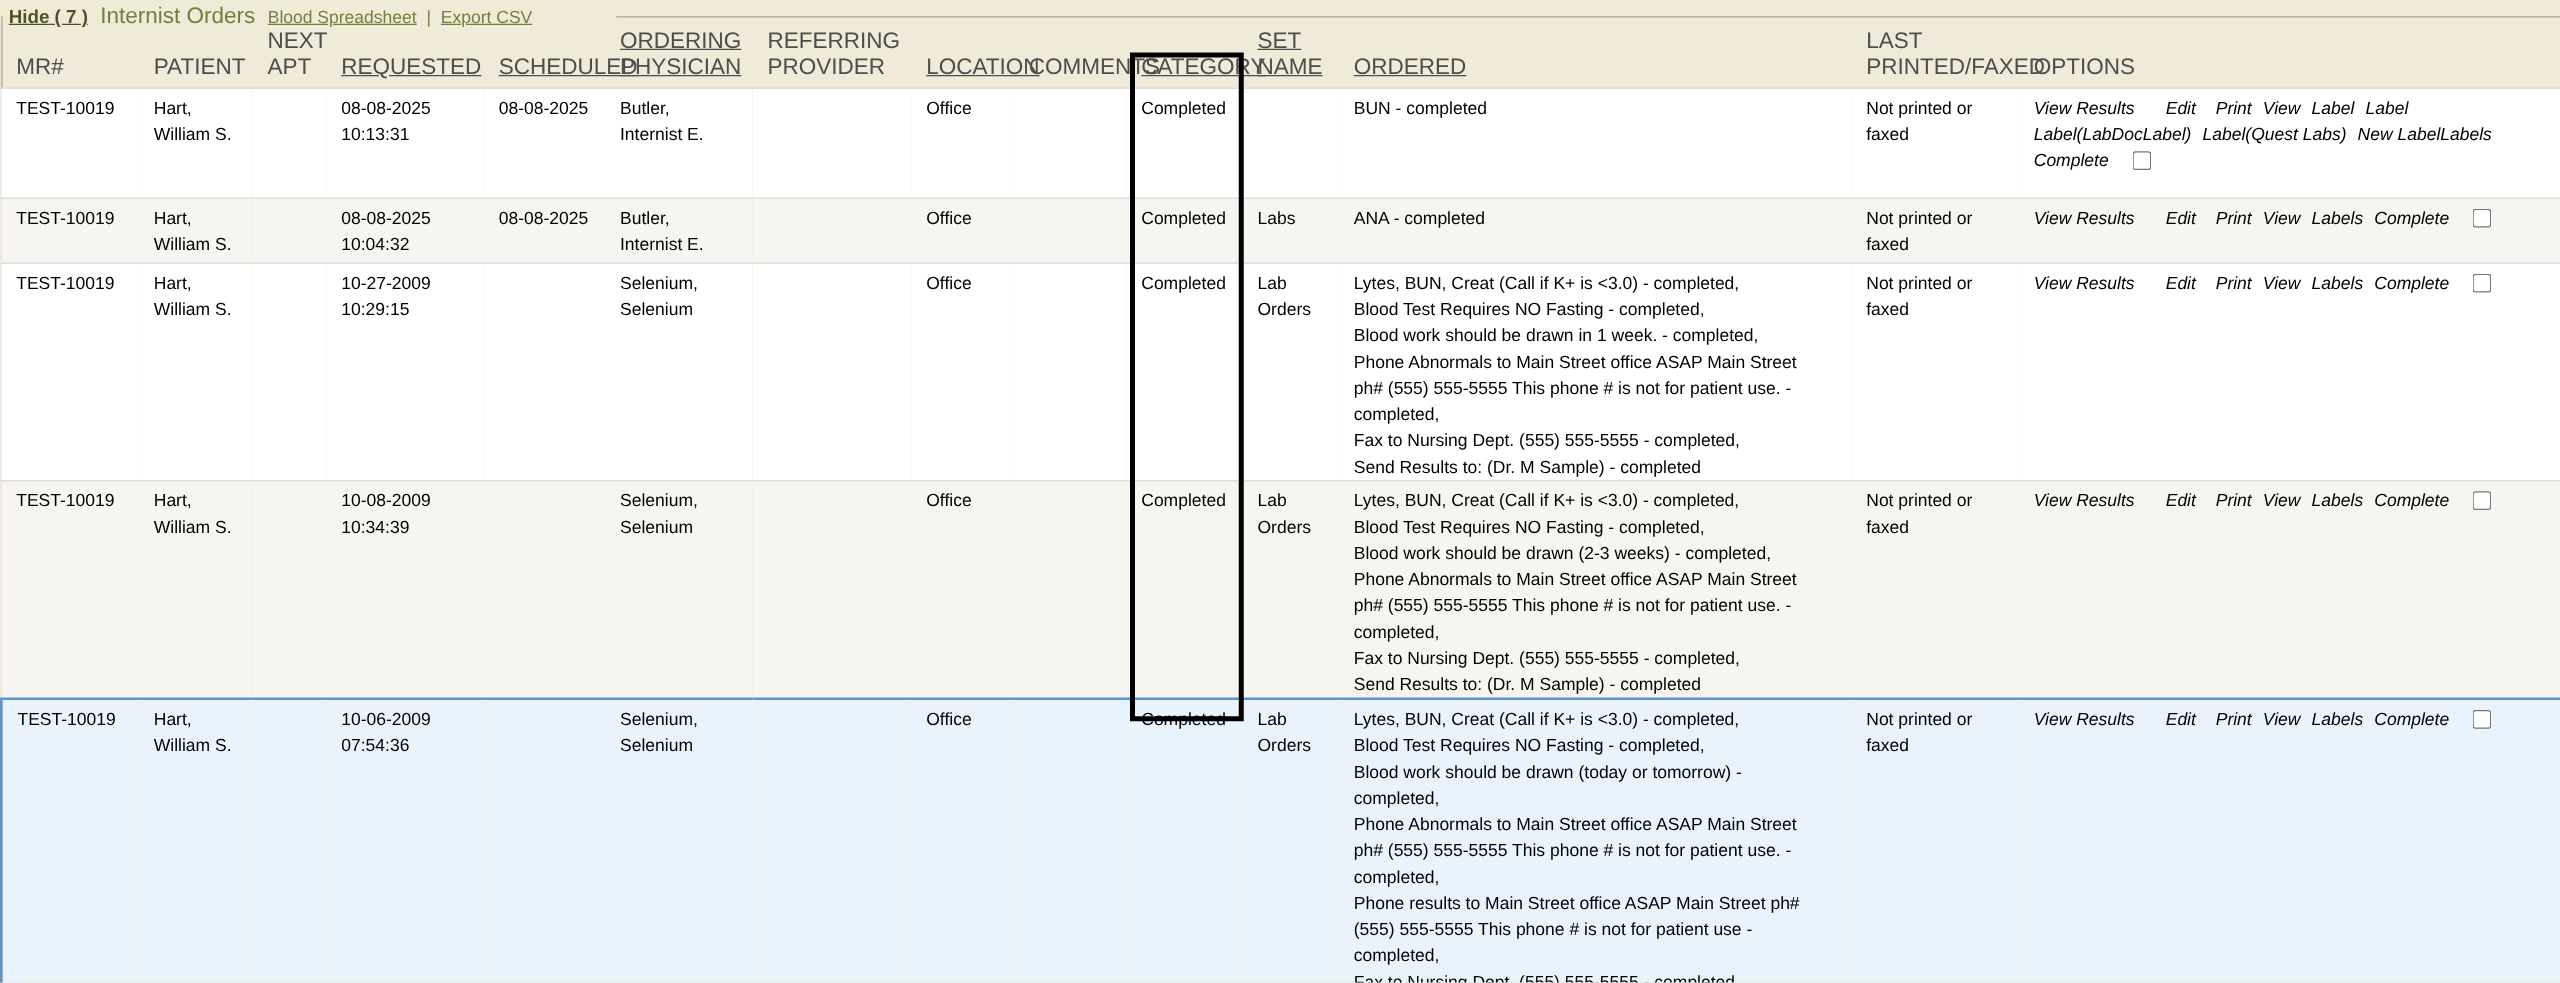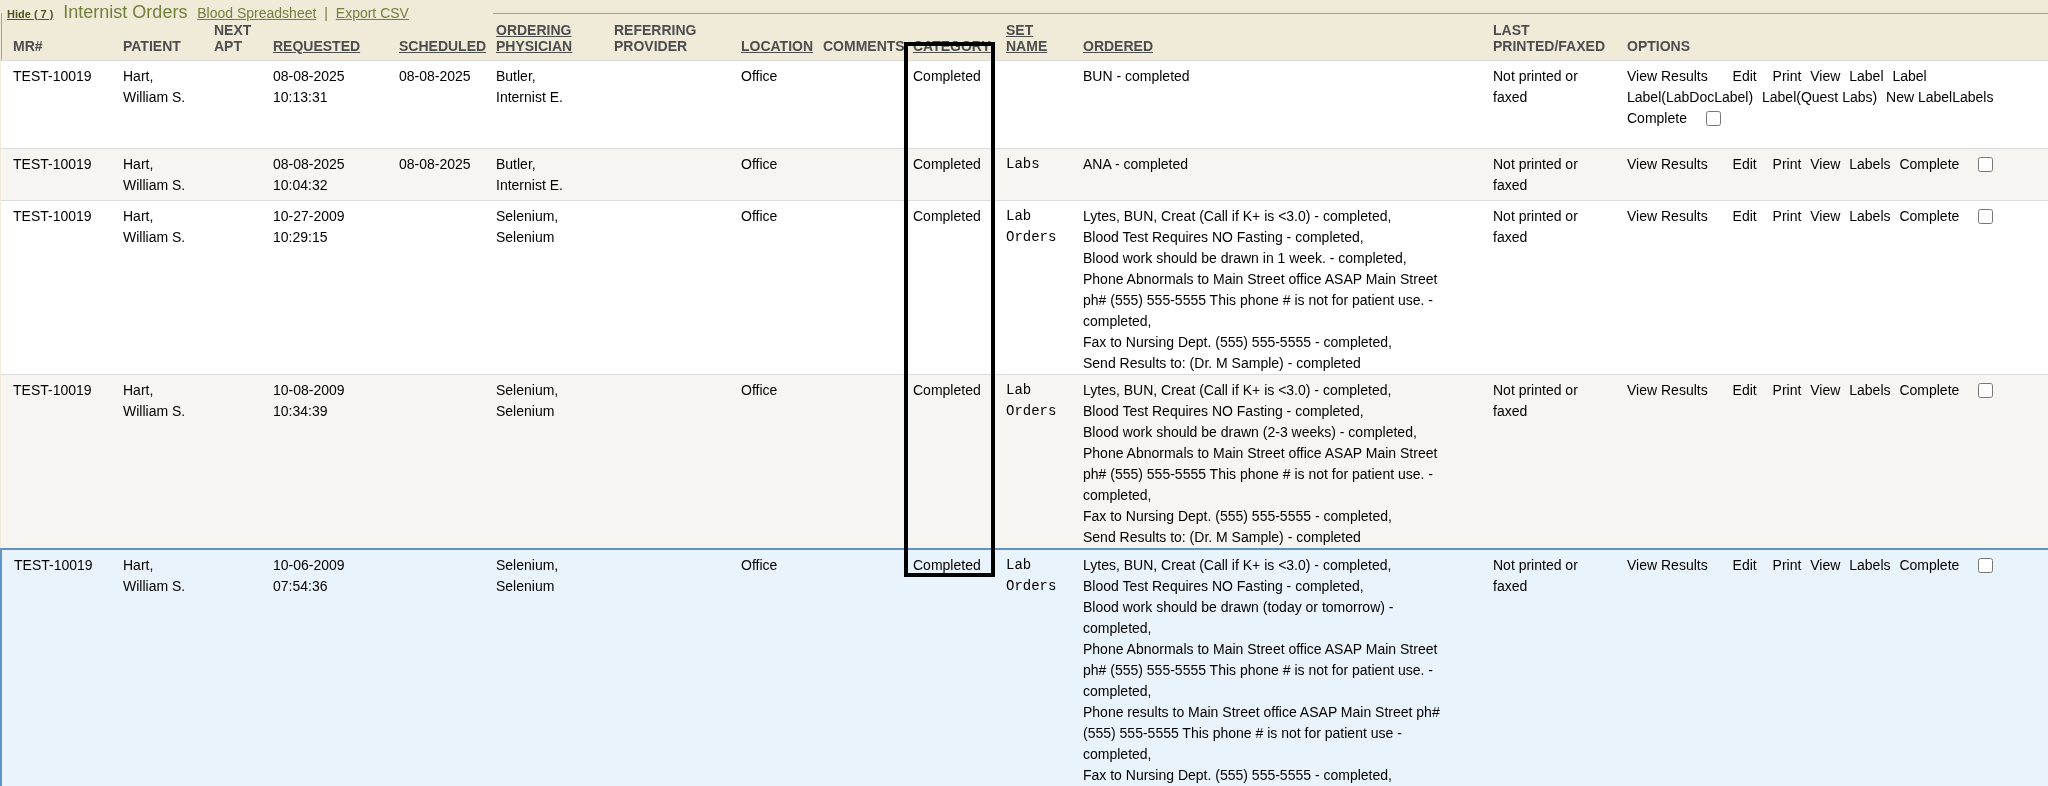--- a/index.html
+++ b/index.html
@@ -8,54 +8,54 @@
     width:2048px; height:786px; position:relative; overflow:hidden;
     background:#f0ead8; color:#000;
     font-family:"Liberation Sans", sans-serif; font-size:14px;
   }
   
   .top-line { position:absolute; top:13px; left:493px; right:0; border-top:1px solid #a6a396; z-index:1; }
   .left-line { position:absolute; top:13px; bottom:0; left:1px; border-left:1px solid #a6a396; z-index:1; }
   
   .legend { position:absolute; top:2px; left:7px; z-index:3; white-space:nowrap; }
   .legend a { cursor:pointer; }
-  .hide-link { font-size:11px; font-weight:bold; color:#4e5420; text-decoration:underline; }
+  .hide-link { font-size:15px; font-weight:bold; color:#4e5420; text-decoration:underline; }
   .panel-title { font-size:18px; color:#73803c; margin:0 6px 0 6px; }
   .export-link { font-size:14px; color:#73803c; text-decoration:underline; }
   .legend-sep { font-size:14px; color:#73803c; margin:0 4px; }
   
   table.orders { position:absolute; top:22px; left:0; width:2048px; border-collapse:collapse; table-layout:fixed; z-index:2; }
   thead tr { height:36px; }
   th {
-    vertical-align:bottom; text-align:left; font-weight:bold;
-    color:#4d4d4d; font-size:14px; white-space:pre; padding:0 6px 6px 12px;
+    vertical-align:bottom; text-align:left; font-weight:normal;
+    color:#4d4d4d; font-size:18px; white-space:pre; padding:0 6px 6px 12px;
   }
   th a { color:#4d4d4d; text-decoration:underline; white-space:pre; cursor:pointer; }
   tbody tr { background:#ffffff; border-top:1px solid #dbdbdb; }
   tbody tr.alt { background:#f7f5f1; }
   tbody tr.selected {
     background:#e9f3fb;
     border-top:2px solid #6093c6;
     border-bottom:2px solid #6093c6;
   }
   tbody tr.selected td:first-child { border-left:2px solid #6093c6; }
   tbody tr.selected td:last-child { border-right:2px solid #6093c6; }
   tr.r1 { height:88px; } tr.r2 { height:52px; } tr.r3 { height:169px; }
   tr.r4 { height:169px; } tr.r5 { height:250px; }
   td {
     vertical-align:top; padding:5px 10px 0 12px; line-height:21px;
     overflow:hidden;
   }
   td.pre { white-space:pre-line; }
-  td.c-setname { padding-right:14px;font-family:Liberation Mono, monospace; }
+  td.c-setname { padding-right:14px; }
   td.c-ordered { padding-right:30px; }
   td.c-last { padding-right:24px; }
   td.c-options { padding-right:12px; }
   
-  .opt { color:#000; text-decoration:none; margin-right:5px; cursor:pointer; }
+  .opt { color:#000; text-decoration:none; margin-right:5px; cursor:pointer;font-style:italic; }
   .opt.gap { margin-right:12px;padding-left:16px; }
   .opt.nogap { margin-right:0;text-align:right; }
   input.cb {
     width:15px; height:15px; margin:2px 0 0 10px; vertical-align:-3px; cursor:pointer;
   }
   
   .category-box {
     position:absolute; left:904px; top:42px; width:91px; height:535px;
     border:4px solid #000; z-index:5; pointer-events:none; background:transparent;
   }

